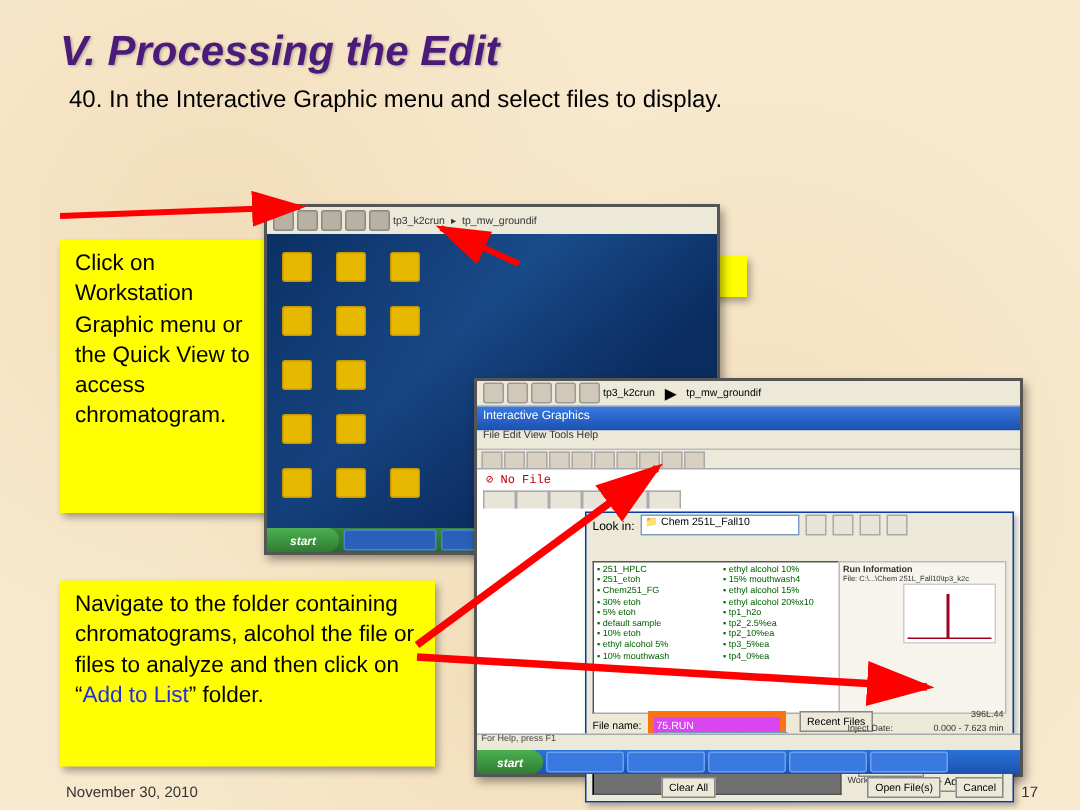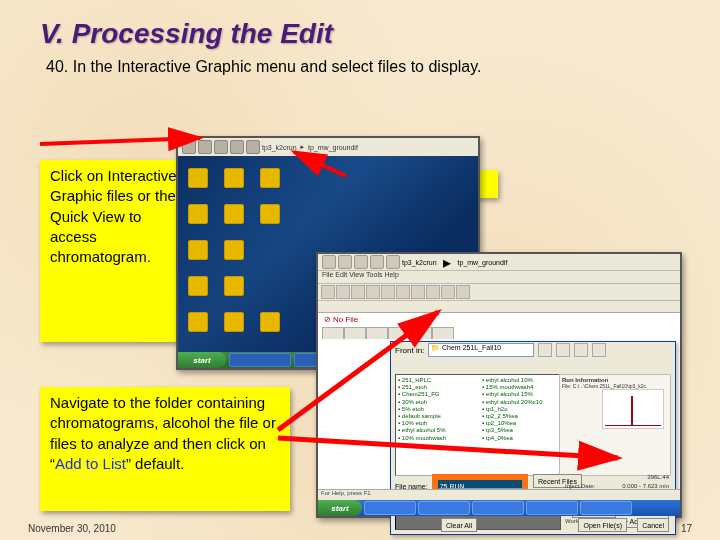--- a/index.html
+++ b/index.html
@@ -53,72 +53,72 @@
   .dicon{position:absolute;width:18px;height:18px;background:#e6b800;border:1px solid #c89a00;border-radius:2px}
   
   .ig{left:316px;top:252px;width:362px;height:262px;background:#ece9d8}
   .ig .titlebar{height:14px;background:linear-gradient(#3a7ae0,#1a50b0);color:#fff;font-size:8px;font-family:Tahoma,sans-serif;padding:1px 4px}
   .ig .toolbar{height:16px;background:#ece9d8;border-bottom:1px solid #bbb;display:flex;align-items:center;gap:2px;padding:0 4px}
   .ig .toolbar .tico{width:12px;height:12px;background:#d0c8b8;border:1px solid #999;border-radius:2px}
   .ig .menubar{height:12px;background:#ece9d8;font-size:7px;font-family:Tahoma,sans-serif;color:#333;padding:0 4px;border-bottom:1px solid #bbb}
   .ig .iconbar{height:14px;background:#ece9d8;display:flex;gap:1px;padding:1px 3px;border-bottom:1px solid #bbb}
   .ig .iconbar span{width:12px;height:12px;background:#d8d0c0;border:1px solid #aaa}
   .ig .body{position:absolute;left:0;right:0;top:58px;bottom:16px;background:#fff;border-top:1px solid #aaa}
-  .ig .noflabel{position:absolute;left:6px;top:2px;font-size:8px;color:#b00;font-family:Liberation Sans, sans-serif}
+  .ig .noflabel{position:absolute;left:6px;top:2px;font-size:8px;color:#b00;font-family:Liberation Mono, monospace}
   .ig .tabs{position:absolute;left:4px;top:14px;display:flex}
   .ig .tabs span{width:20px;height:11px;background:#e8e4d8;border:1px solid #aaa;border-bottom:none}
   .ig .taskbar{position:absolute;left:0;right:0;bottom:0;height:16px;background:linear-gradient(#2a72d8,#1a52b0);display:flex;align-items:center}
   .ig .taskbar .start{width:44px;height:100%;background:linear-gradient(#4caf50,#2e7d32);color:#fff;font-size:8px;font-family:Tahoma,sans-serif;display:flex;align-items:center;justify-content:center;font-style:italic;font-weight:bold;border-radius:0 8px 8px 0}
   .ig .taskbar .titem{height:12px;flex:0 0 50px;margin-left:2px;background:#3a7ae0;border:1px solid #6aa0f0;border-radius:2px}
   .ig .helpbar{position:absolute;left:0;right:0;bottom:16px;height:10px;background:#ece9d8;font-size:6px;font-family:Tahoma,sans-serif;padding:0 3px;color:#444;border-top:1px solid #aaa}
   
   .dlg{position:absolute;left:72px;top:28px;width:284px;height:192px;background:#ece9d8;border:1px solid #0a3da0;box-shadow:2px 2px 4px rgba(0,0,0,.3);font-family:Tahoma,sans-serif}
   .dlg .dlgtitle{height:14px;background:linear-gradient(#3a7ae0,#0a3da0);color:#fff;font-size:8px;padding:1px 4px;position:relative}
   .dlg .dlgtitle .x{position:absolute;right:2px;top:1px;width:12px;height:11px;background:#e06030;border:1px solid #a03010;color:#fff;font-size:8px;text-align:center;line-height:10px}
   .dlg .lookin{height:16px;font-size:8px;display:flex;align-items:center;gap:4px;padding:0 4px}
   .dlg .lookin .sel{flex:0 0 100px;height:12px;background:#fff;border:1px solid #7a9ac0;font-size:7px;padding:0 2px;color:#000}
   .dlg .lookin .nav{width:12px;height:12px;background:#e8e4d8;border:1px solid #aaa}
   .dlg .filelist{position:absolute;left:4px;top:32px;width:164px;height:96px;background:#fff;border:1px inset #aaa;font-size:6px;color:#006000;padding:2px;line-height:1.2;column-count:2;column-gap:4px}
   .dlg .filelist div{white-space:nowrap;overflow:hidden}
   .dlg .runinfo{position:absolute;right:4px;top:32px;width:106px;height:96px;background:#f6f4ec;border:1px solid #bbb;font-size:6px;padding:2px;color:#333}
   .dlg .runinfo .peak{position:absolute;right:6px;top:14px;width:60px;height:38px;background:#fff;border:1px solid #ccc}
   .dlg .runinfo .peak::after{content:"";position:absolute;left:28px;bottom:2px;width:2px;height:30px;background:#a00020}
   .dlg .runinfo .peak::before{content:"";position:absolute;left:2px;bottom:2px;right:2px;height:1px;background:#a00020}
   .dlg .fnrow{position:absolute;left:4px;top:132px;font-size:7px;display:flex;align-items:center;gap:4px}
-  .dlg .fnrow input{width:80px;height:10px;font-size:7px;border:6px solid #f97316;background:#0c4a6e;color:#fff}
+  .dlg .fnrow input{width:80px;height:10px;font-size:7px;border:4px solid #f97316;background:#d946ef;color:#fff}
   .dlg .ftrow{position:absolute;left:4px;top:146px;font-size:7px;display:flex;align-items:center;gap:4px}
   .dlg .ftrow .sel{width:80px;height:10px;font-size:7px;border:1px solid #7a9ac0;background:#fff;padding:0 2px}
   .dlg .btn{height:12px;background:#ece9d8;border:1px solid #888;font-size:7px;padding:0 4px;display:inline-flex;align-items:center}
   .dlg .recent{position:absolute;left:142px;top:132px}
   .dlg .rightcol{position:absolute;right:6px;top:132px;width:104px;font-size:6px;line-height:1.3;color:#333}
   .dlg .rightcol .row{display:flex;justify-content:space-between;margin-bottom:1px}
   .dlg .addrow{position:absolute;right:6px;top:172px}
   .dlg .bottomarea{position:absolute;left:4px;top:160px;width:164px;height:26px;background:#707070;border:1px inset #555}
   .dlg .bottombtns{position:absolute;left:50px;bottom:2px;display:flex;gap:4px}
   .dlg .openbtn{position:absolute;right:48px;bottom:2px}
   .dlg .cancelbtn{position:absolute;right:6px;bottom:2px}
   
   .arrow{position:absolute;pointer-events:none}
   .footer{
-    position:absolute;left:0;right:0;bottom:6px;
+    position:absolute;left:16px;right:0;bottom:6px;
     display:flex;justify-content:space-between;
     padding:0 28px;
     font-size:10px;color:#333;
   }
 </style>
 </head>
 <body>
 
 <h1>V. Processing the Edit</h1>
 <div class="step">40.  In the Interactive Graphic menu and select files to display.</div>
 
-<div class="callout callout1">Click on Interactive Graphic files or the Quick View to access chromatogram.</div>
+<div class="callout callout1">Click on Workstation Graphic menu or the Quick View to access chromatogram.</div>
 <div class="callout callout2">Quick View  Icon</div>
 <div class="callout callout3">
-  <span>Navigate to the folder containing chromatograms, alcohol the file or files to analyze and then click on “</span><b>Add to List</b><span>” default.</span>
+  <span>Navigate to the folder containing chromatograms, alcohol the file or files to analyze and then click on “</span><b>Add to List</b><span>” folder.</span>
 </div>
 
 <div class="shot desktop">
   <div class="toolbar">
     <span class="tico"></span>
     <span class="tico"></span>
     <span class="tico"></span>
     <span class="tico"></span>
     <span class="tico"></span>
     <span>tp3_k2crun</span>&nbsp;▸&nbsp;
@@ -148,20 +148,21 @@
 <div class="shot ig">
   <div class="toolbar">
     <span class="tico"></span>
     <span class="tico"></span>
     <span class="tico"></span>
     <span class="tico"></span>
     <span class="tico"></span>
     <span style="font-size:7px">tp3_k2crun</span>&nbsp;▸&nbsp;
     <span style="font-size:7px">tp_mw_groundif</span>
   </div>
+  <div class="titlebar">Interactive Graphics</div>
   <div class="menubar">File  Edit  View  Tools  Help</div>
   <div class="iconbar">
     <span></span>
       <span></span>
       <span></span>
       <span></span>
       <span></span>
       <span></span>
       <span></span>
       <span></span>
@@ -174,21 +175,21 @@
         <span></span>
         <span></span>
         <span></span>
         <span></span>
         <span></span>
         <span></span>
       </div>
 
     <div class="dlg">
       <div class="lookin">
-        <span>Front in:</span>
+        <span>Look in:</span>
         <span class="sel">📁 <span>Chem 251L_Fall10</span></span>
         <span class="nav"></span>
         <span class="nav"></span>
         <span class="nav"></span>
         <span class="nav"></span>
       </div>
       <div class="filelist" id="filelist">
           <div>▪ 251_HPLC</div>
           <div>▪ 251_etoh</div>
           <div>▪ Chem251_FG</div>

